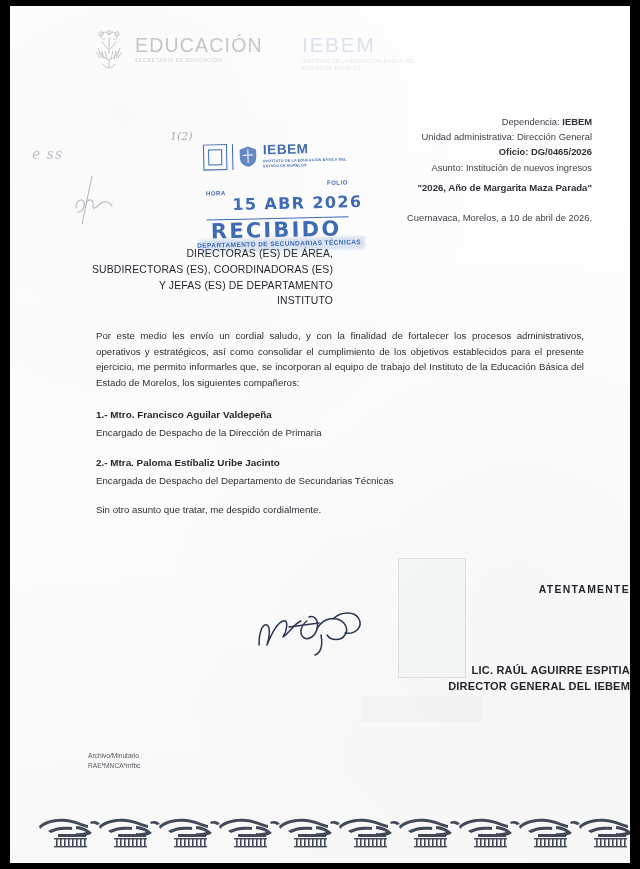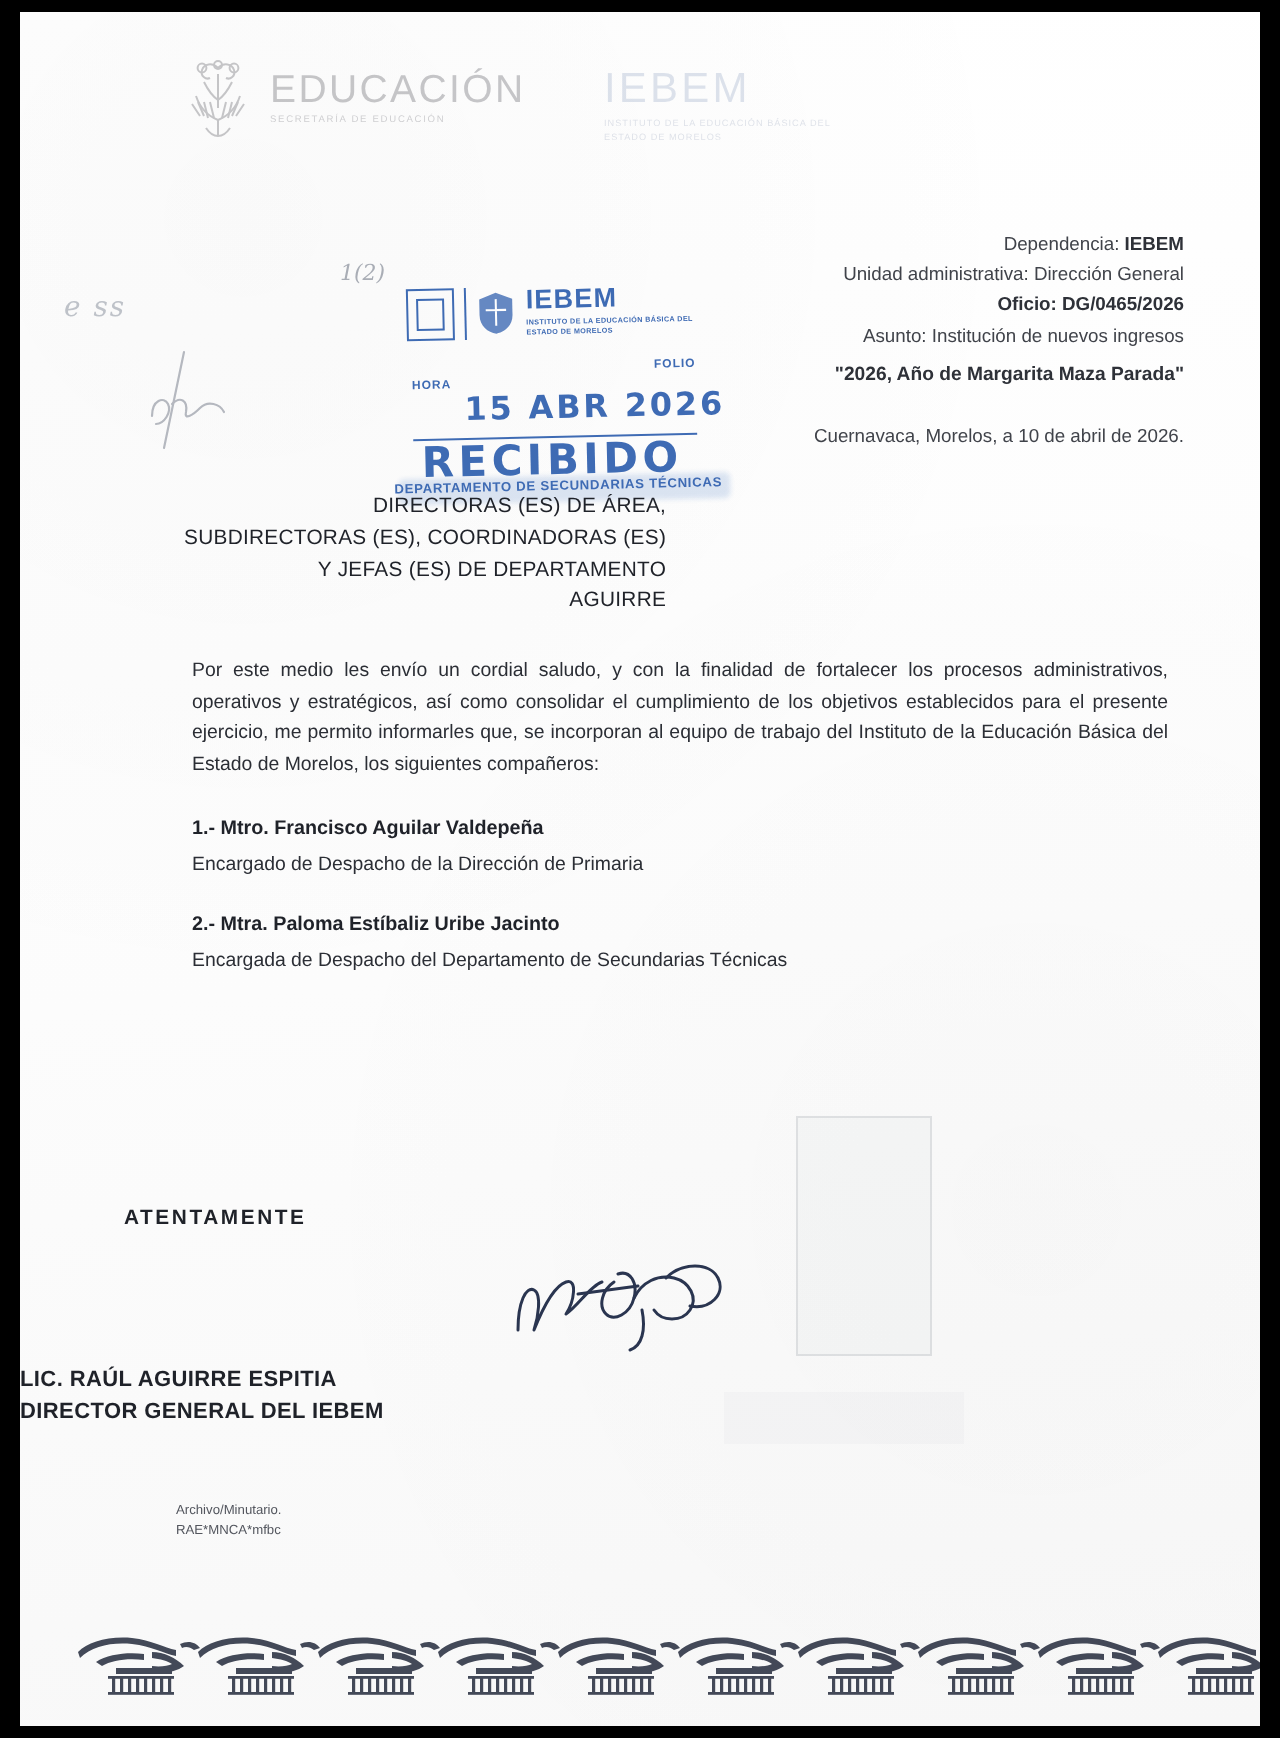--- a/index.html
+++ b/index.html
@@ -320,23 +320,23 @@
   }
   .entry .entry-role {
     display: block;
     color: #2b2e35;
   }
 
   
   .sign-block {
     position: absolute;
     left: 0;
-    top: 598px;
+    top: 578px;
     width: 620px;
-    text-align: left;
+    text-align: right;
   }
   .atentamente {
     font-size: 10.4px;
     font-weight: 700;
     letter-spacing: 1.3px;
     color: #1f2229;
     margin-left: 52px;
   }
   .signature-svg {
     display: block;
@@ -475,36 +475,37 @@
       </div>
     </div>
 
     <div class="slogan">"2026, Año de Margarita Maza Parada"</div>
     <div class="place-date">Cuernavaca, Morelos, a 10 de abril de 2026.</div>
 
     <div class="addressee">
       <div>DIRECTORAS (ES) DE ÁREA,</div>
       <div>SUBDIRECTORAS (ES), COORDINADORAS (ES)</div>
       <div>Y JEFAS (ES) DE DEPARTAMENTO</div>
-      <div>AGUIRRE</div>
+      <div>INSTITUTO</div>
     </div>
 
     <div class="body-block">
       <p class="para">Por este medio les envío un cordial saludo, y con la finalidad de fortalecer los procesos administrativos, operativos y estratégicos, así como consolidar el cumplimiento de los objetivos establecidos para el presente ejercicio, me permito informarles que, se incorporan al equipo de trabajo del Instituto de la Educación Básica del Estado de Morelos, los siguientes compañeros:</p>
 
       <div class="entry">
         <span class="entry-name">1.- Mtro. Francisco Aguilar Valdepeña</span>
         <span class="entry-role">Encargado de Despacho de la Dirección de Primaria</span>
       </div>
 
       <div class="entry">
         <span class="entry-name">2.- Mtra. Paloma Estíbaliz Uribe Jacinto</span>
         <span class="entry-role">Encargada de Despacho del Departamento de Secundarias Técnicas</span>
       </div>
 
+      <p class="para">Sin otro asunto que tratar, me despido cordialmente.</p>
     </div>
 
     <div class="wm" style="left:388px; top:552px; width:66px; height:118px;"></div>
     <div class="wm" style="left:352px; top:690px; width:120px; height:26px; border:none; background:rgba(150,155,170,0.05);"></div>
 
     <div class="sign-block">
       <div class="atentamente">ATENTAMENTE</div>
       <svg class="signature-svg" viewBox="0 0 150 62">
         <g fill="none" stroke="#2a3550" stroke-width="1.5" stroke-linecap="round" stroke-linejoin="round">
           <path d="M14 46 C14 32, 18 24, 22 26 C26 28, 24 40, 22 46 C26 36, 32 24, 38 22 C44 20, 42 32, 38 38 C44 34, 50 24, 56 22"></path>

